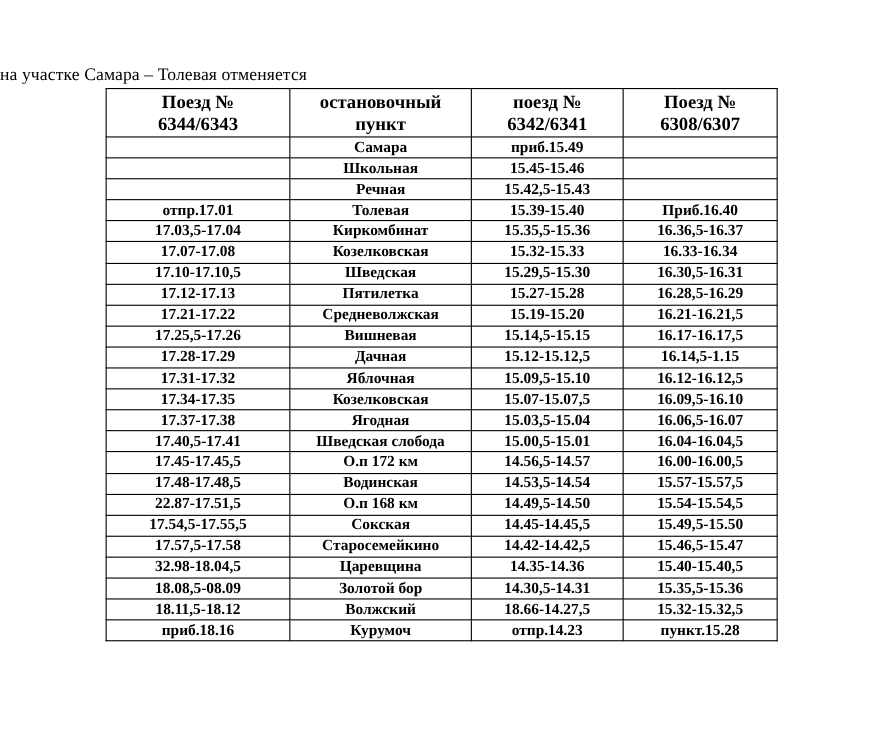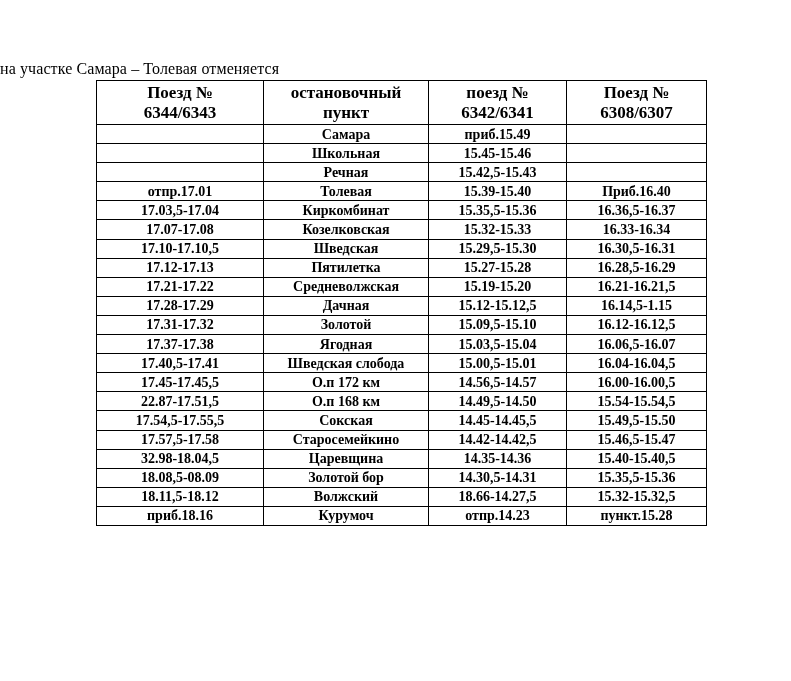--- a/index.html
+++ b/index.html
@@ -86,48 +86,66 @@
         <td class="b">15.27-15.28</td>
         <td class="b">16.28,5-16.29</td>
       </tr>
       <tr>
         <td class="b">17.21-17.22</td>
         <td class="st">Средневолжская</td>
         <td class="b">15.19-15.20</td>
         <td class="b">16.21-16.21,5</td>
       </tr>
       <tr>
+        <td class="b">17.25,5-17.26</td>
+        <td class="st">Вишневая</td>
+        <td class="b">15.14,5-15.15</td>
+        <td class="b">16.17-16.17,5</td>
+      </tr>
+      <tr>
         <td class="b">17.28-17.29</td>
         <td class="st">Дачная</td>
         <td class="b">15.12-15.12,5</td>
         <td class="b">16.14,5-1.15</td>
       </tr>
       <tr>
         <td class="b">17.31-17.32</td>
-        <td class="st">Золотой</td>
+        <td class="st">Яблочная</td>
         <td class="b">15.09,5-15.10</td>
         <td class="b">16.12-16.12,5</td>
+      </tr>
+      <tr>
+        <td class="b">17.34-17.35</td>
+        <td class="st">Козелковская</td>
+        <td class="b">15.07-15.07,5</td>
+        <td class="b">16.09,5-16.10</td>
       </tr>
       <tr>
         <td class="b">17.37-17.38</td>
         <td class="st">Ягодная</td>
         <td class="b">15.03,5-15.04</td>
         <td class="b">16.06,5-16.07</td>
       </tr>
       <tr>
         <td class="b">17.40,5-17.41</td>
         <td class="st">Шведская слобода</td>
         <td class="b">15.00,5-15.01</td>
         <td class="b">16.04-16.04,5</td>
       </tr>
       <tr>
         <td class="b">17.45-17.45,5</td>
         <td class="st">О.п 172 км</td>
         <td class="b">14.56,5-14.57</td>
         <td class="b">16.00-16.00,5</td>
+      </tr>
+      <tr>
+        <td class="b">17.48-17.48,5</td>
+        <td class="st">Водинская</td>
+        <td class="b">14.53,5-14.54</td>
+        <td class="b">15.57-15.57,5</td>
       </tr>
       <tr>
         <td class="b">22.87-17.51,5</td>
         <td class="st">О.п 168 км</td>
         <td class="b">14.49,5-14.50</td>
         <td class="b">15.54-15.54,5</td>
       </tr>
       <tr>
         <td class="b">17.54,5-17.55,5</td>
         <td class="st">Сокская</td>

